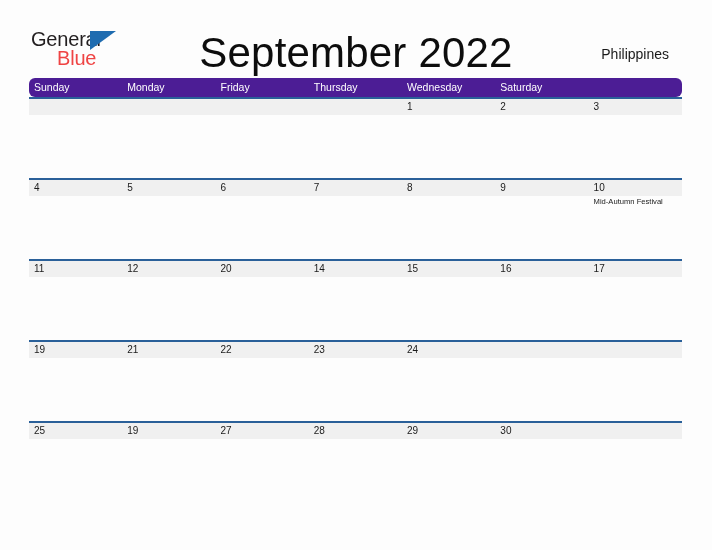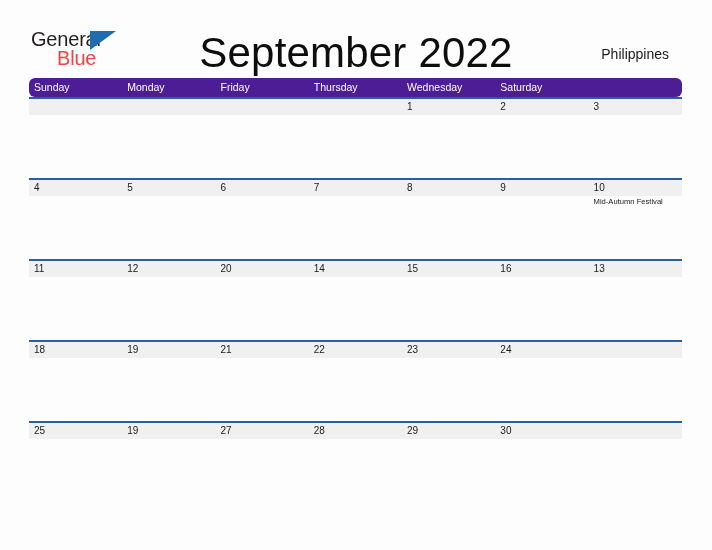--- a/index.html
+++ b/index.html
@@ -288,33 +288,29 @@
             </div>
             <div class="day">
               <div class="daynum">15</div>
               <div class="events"></div>
             </div>
             <div class="day">
               <div class="daynum">16</div>
               <div class="events"></div>
             </div>
             <div class="day">
-              <div class="daynum">13</div>
-              <div class="events"></div>
-            </div>
-          </div>
-        </div>
-        <div class="week">
-          <div class="week-rule"></div>
-          <div class="week-band"></div>
-          <div class="days">
-            <div class="day">
-              <div class="daynum">18</div>
-              <div class="events"></div>
-            </div>
+              <div class="daynum">17</div>
+              <div class="events"></div>
+            </div>
+          </div>
+        </div>
+        <div class="week">
+          <div class="week-rule"></div>
+          <div class="week-band"></div>
+          <div class="days">
             <div class="day">
               <div class="daynum">19</div>
               <div class="events"></div>
             </div>
             <div class="day">
               <div class="daynum">21</div>
               <div class="events"></div>
             </div>
             <div class="day">
               <div class="daynum">22</div>

